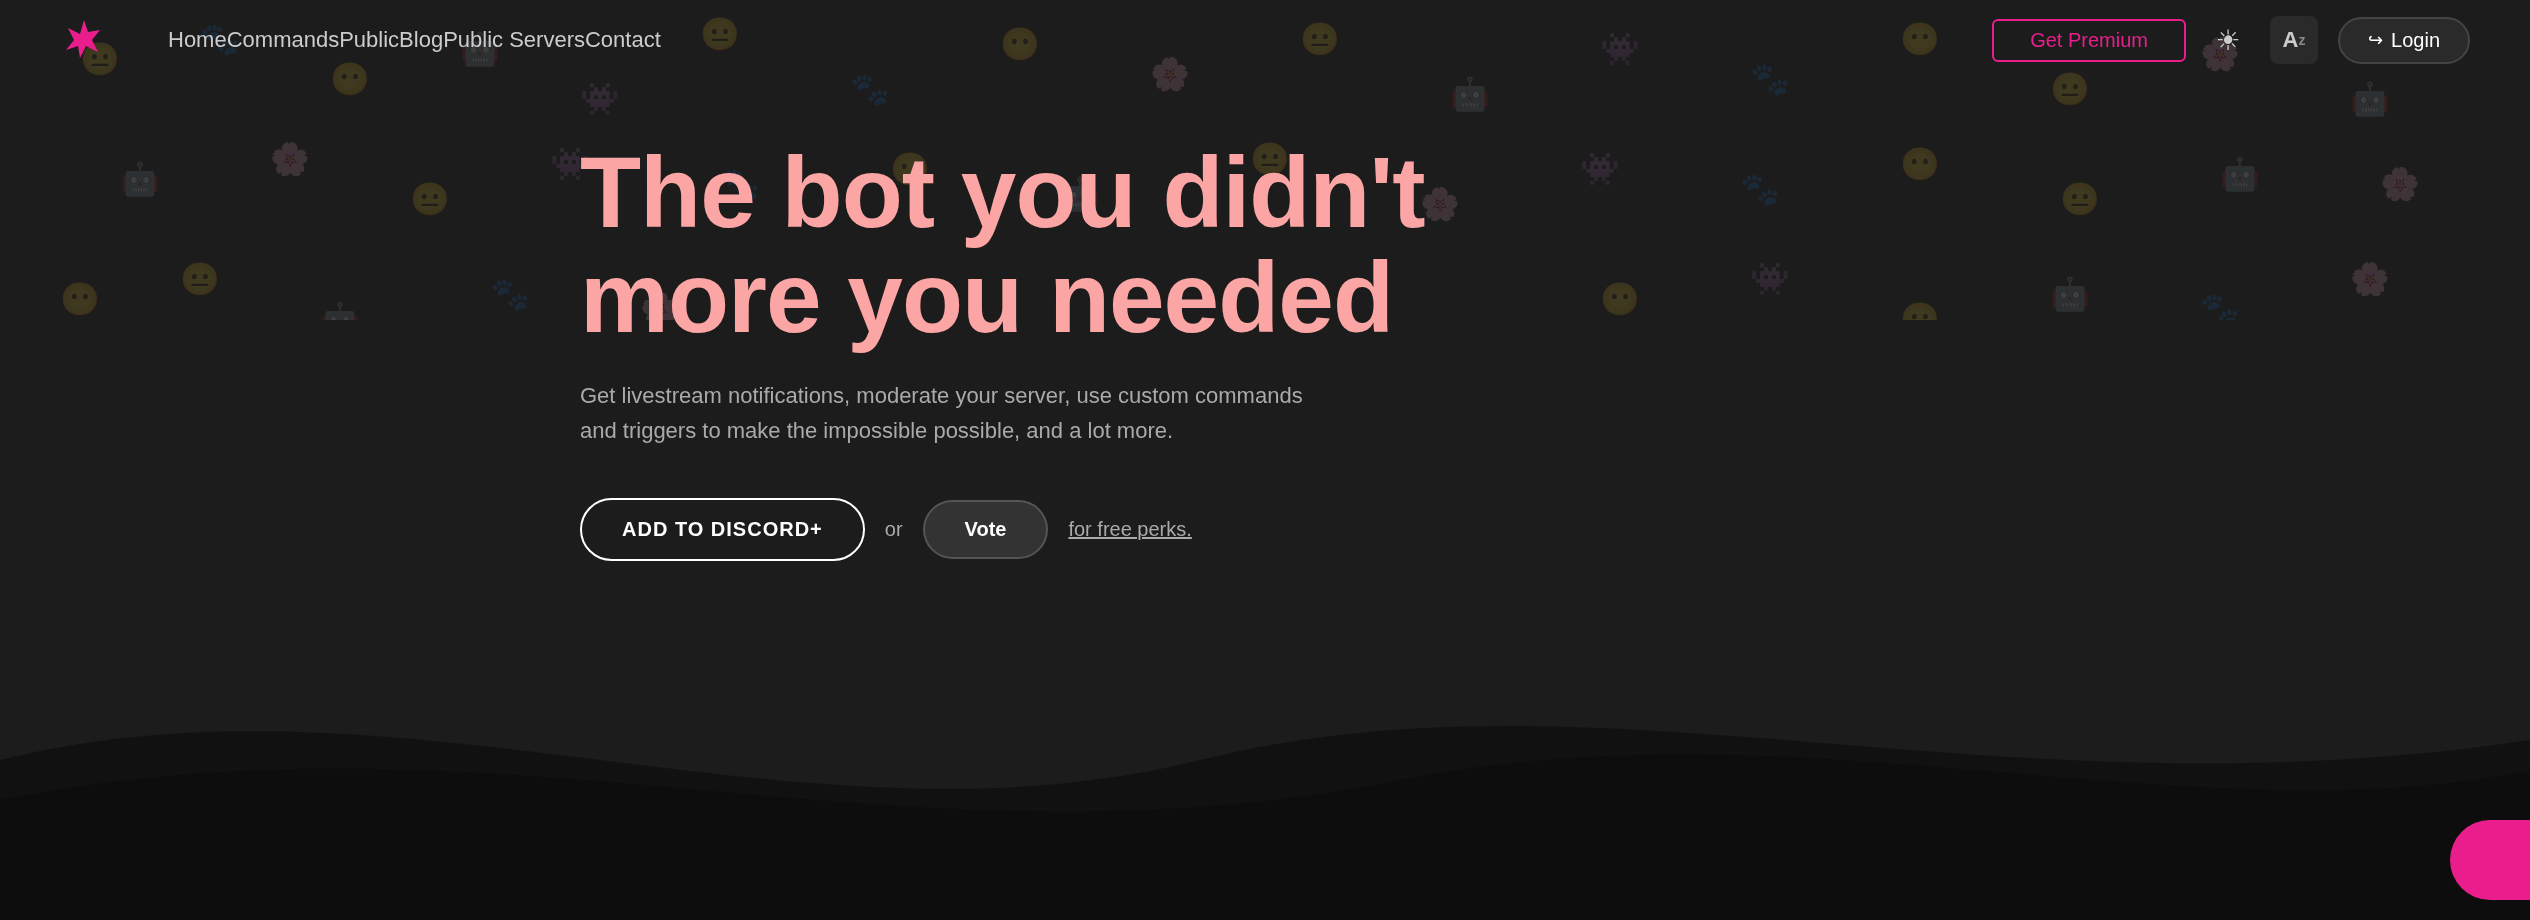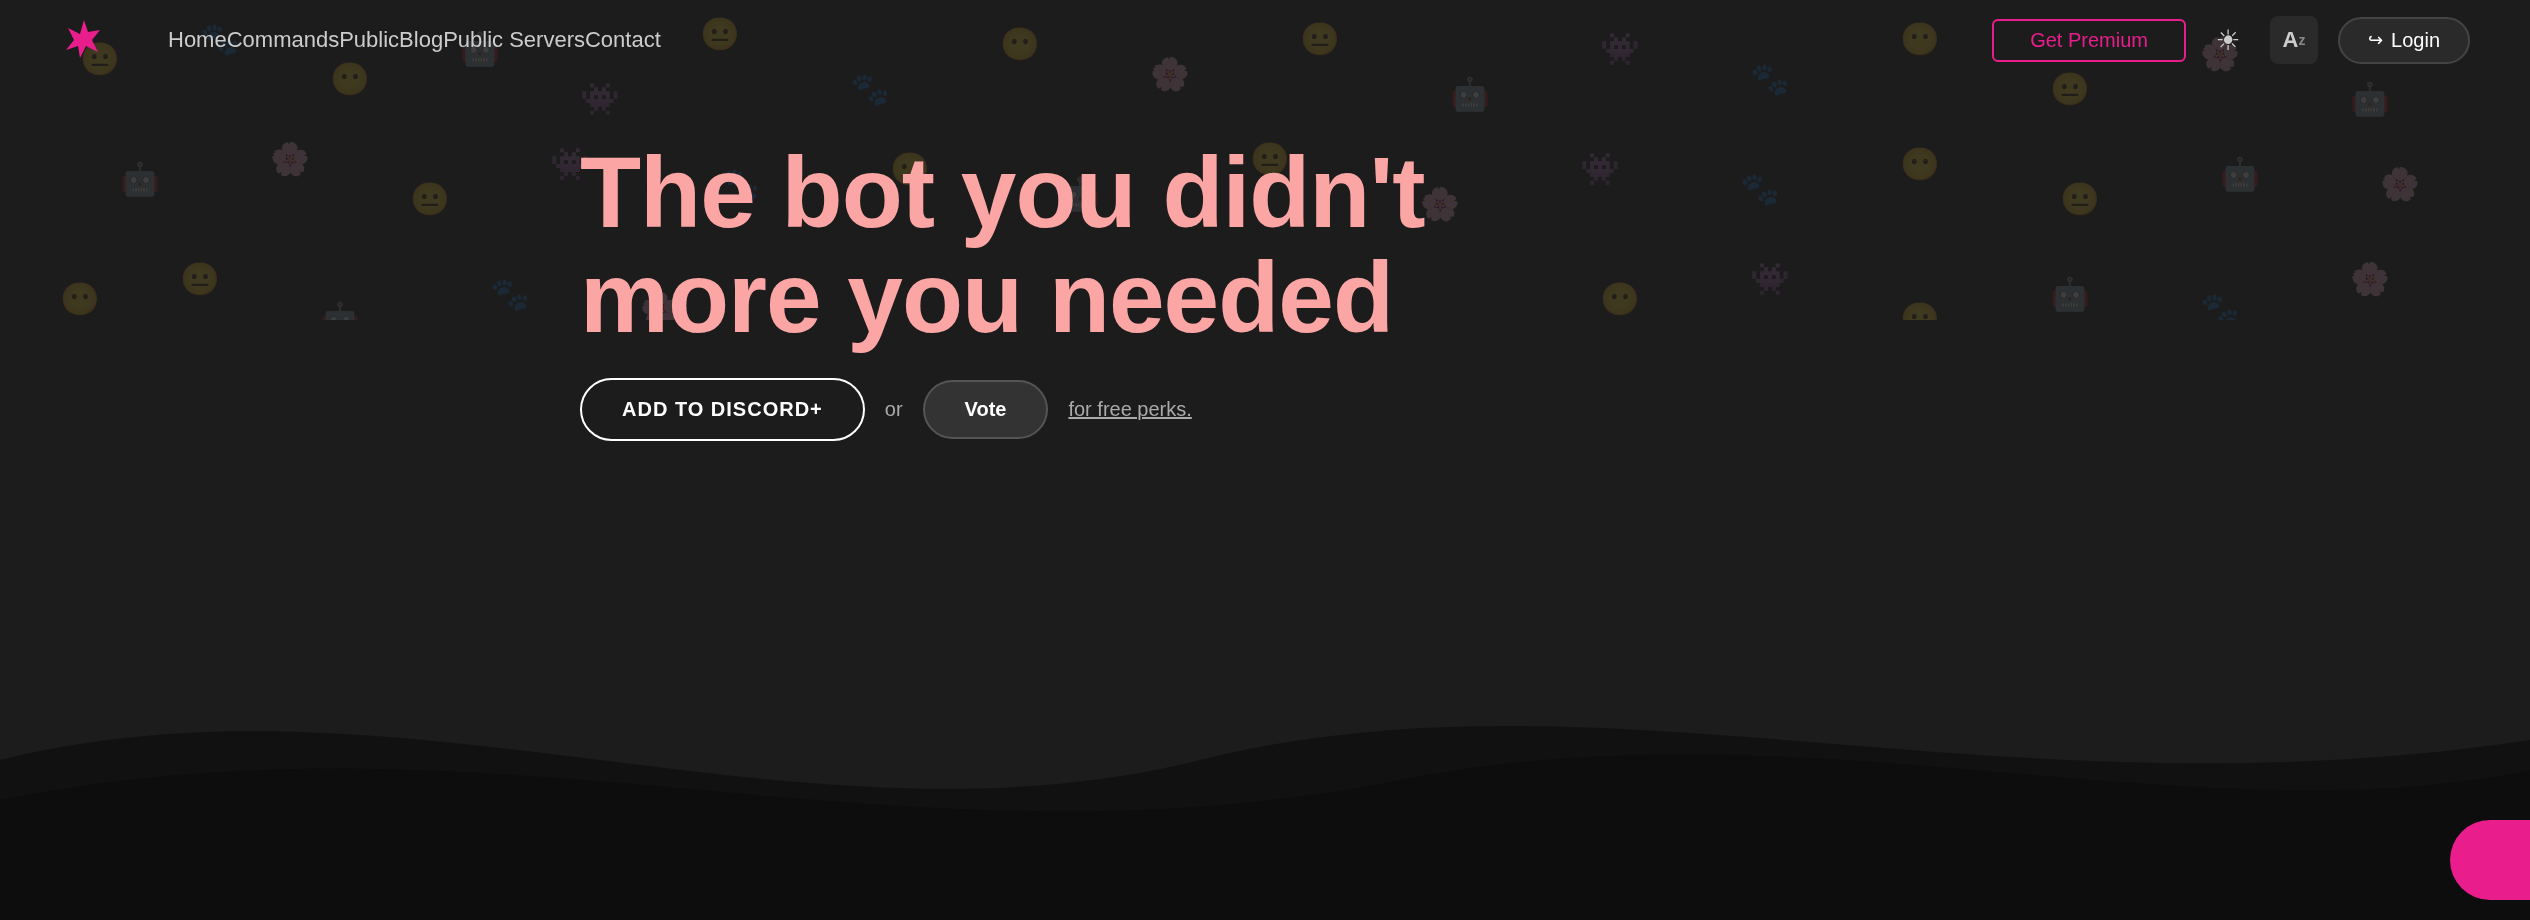--- a/index.html
+++ b/index.html
@@ -382,20 +382,21 @@
 </nav>
 
 <section class="hero">
 
 
   <h1 class="hero-title">
     <span>The bot you didn't</span><br>
     <span>more you needed</span>
   </h1>
 
+  <p class="hero-subtitle">Get livestream notifications, moderate your server, use custom commands and triggers to make the impossible possible, and a lot more.</p>
 
   <div class="hero-actions">
     <button class="btn-add-discord">ADD TO DISCORD+</button>
     <span class="btn-or">or</span>
     <button class="btn-vote">Vote</button>
     <span class="btn-free-perks">for free perks.</span>
   </div>
 </section>
 
 <div class="pink-corner"></div>

